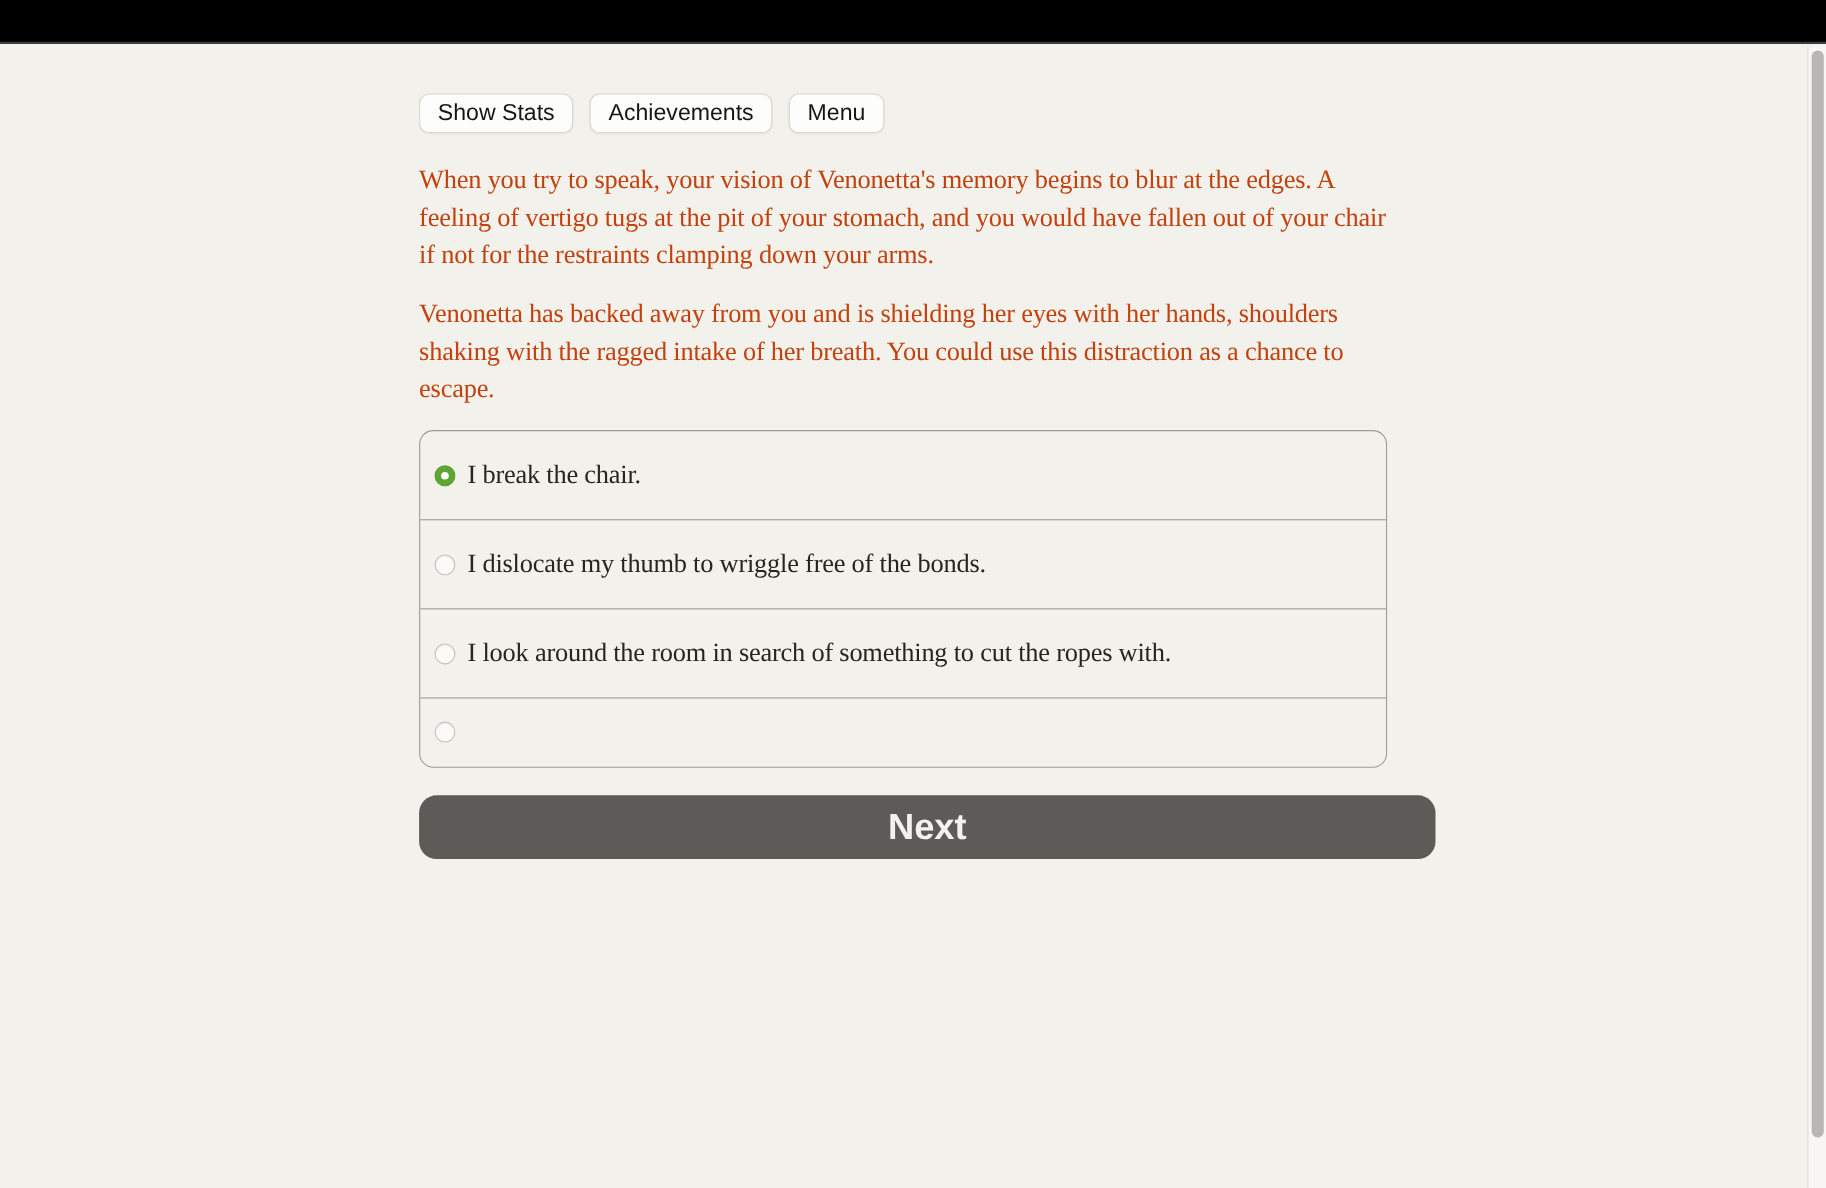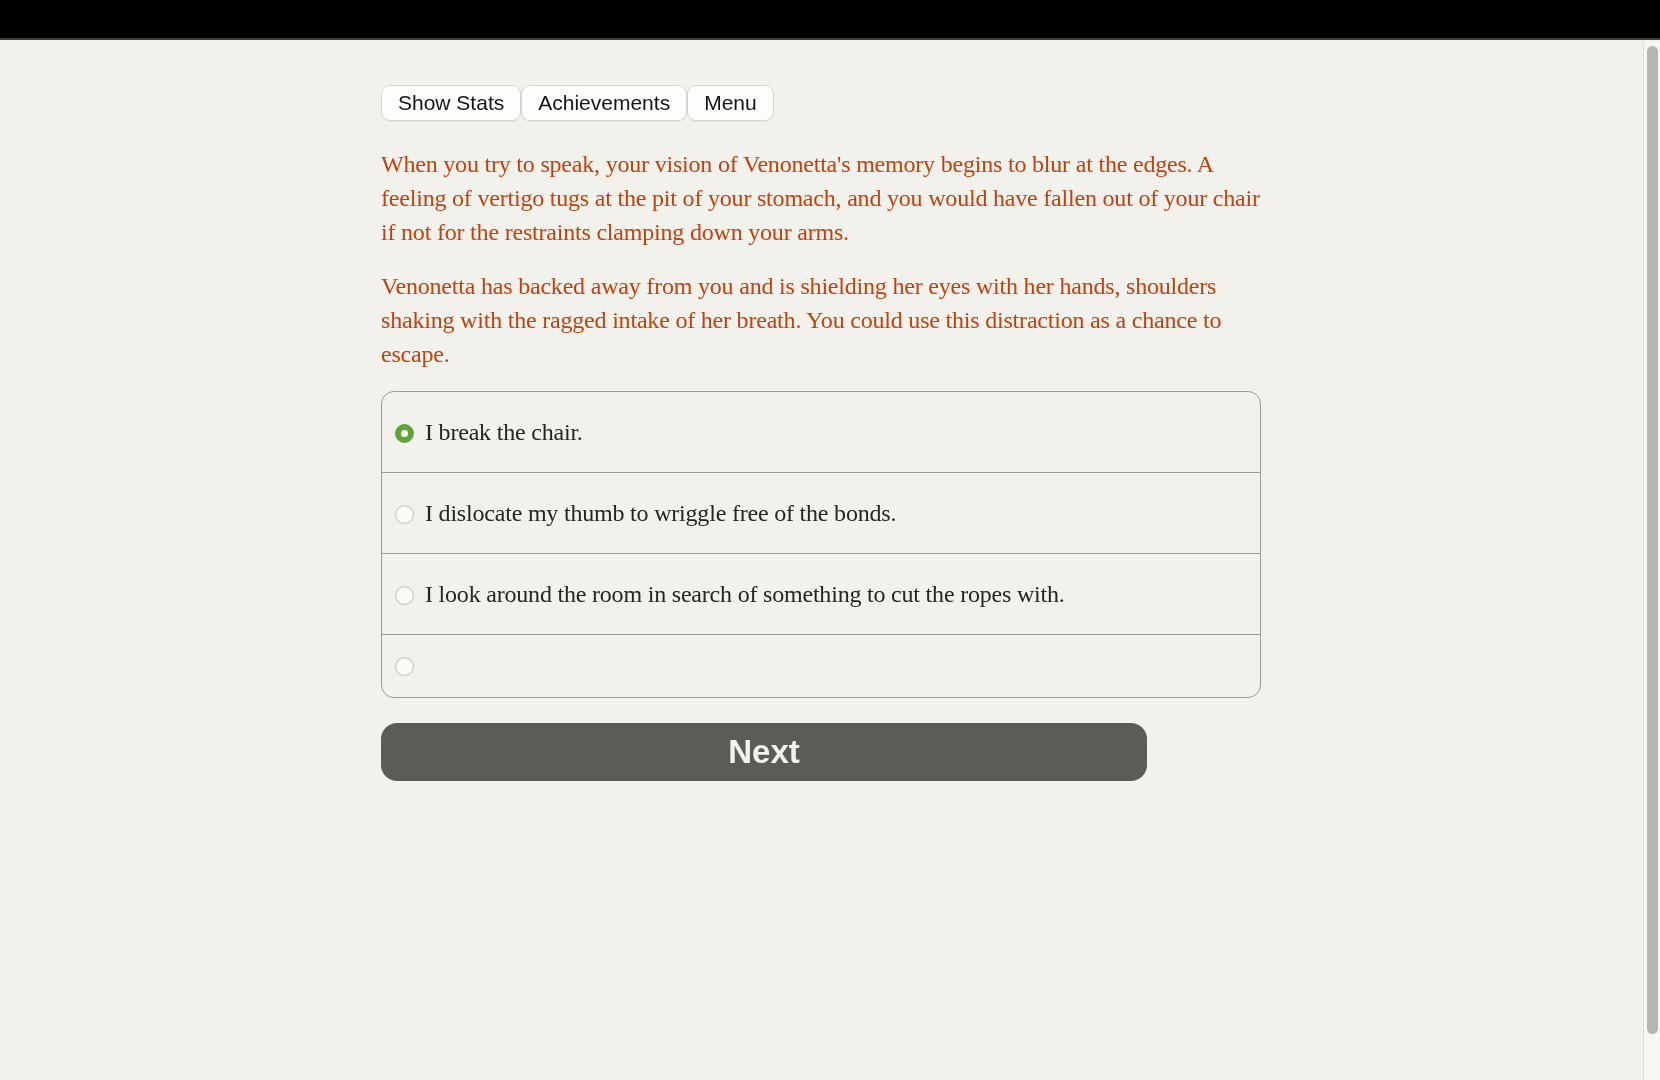--- a/index.html
+++ b/index.html
@@ -32,21 +32,21 @@
     background: #b7b6b3;
   }
 
   
   .content {
     position: absolute; left: 381px; top: 85px;
     width: 880px;
   }
 
   
-  .toolbar { display: flex; margin-bottom: 26px; }
+  .toolbar { display: flex; gap: 15px; margin-bottom: 26px; }
   .toolbar button {
     font-family: "Liberation Sans", sans-serif;
     font-size: 21px; line-height: 24px;
     color: #161613;
     background: #fdfdfc;
     border: 1px solid #d7d5cf;
     border-radius: 9px;
     padding: 5px 16px;
     cursor: pointer;
     box-shadow: 0 1px 1px rgba(0,0,0,0.04);
@@ -105,21 +105,21 @@
     left: 50%; top: 50%;
     width: 7px; height: 7px;
     margin: -3.5px 0 0 -3.5px;
     border-radius: 50%;
     background: #fdfdfb;
   }
 
   
   .next-btn {
     display: block;
-    width: 766px; height: 58px;
+    width: 924px; height: 58px;
     margin-top: 25px;
     background: #5d5b58;
     border: none;
     border-radius: 16px;
     color: #f3f2ee;
     font-family: "Liberation Sans", sans-serif;
     font-size: 33px;
     font-weight: bold;
     cursor: pointer;
     text-align: center;

